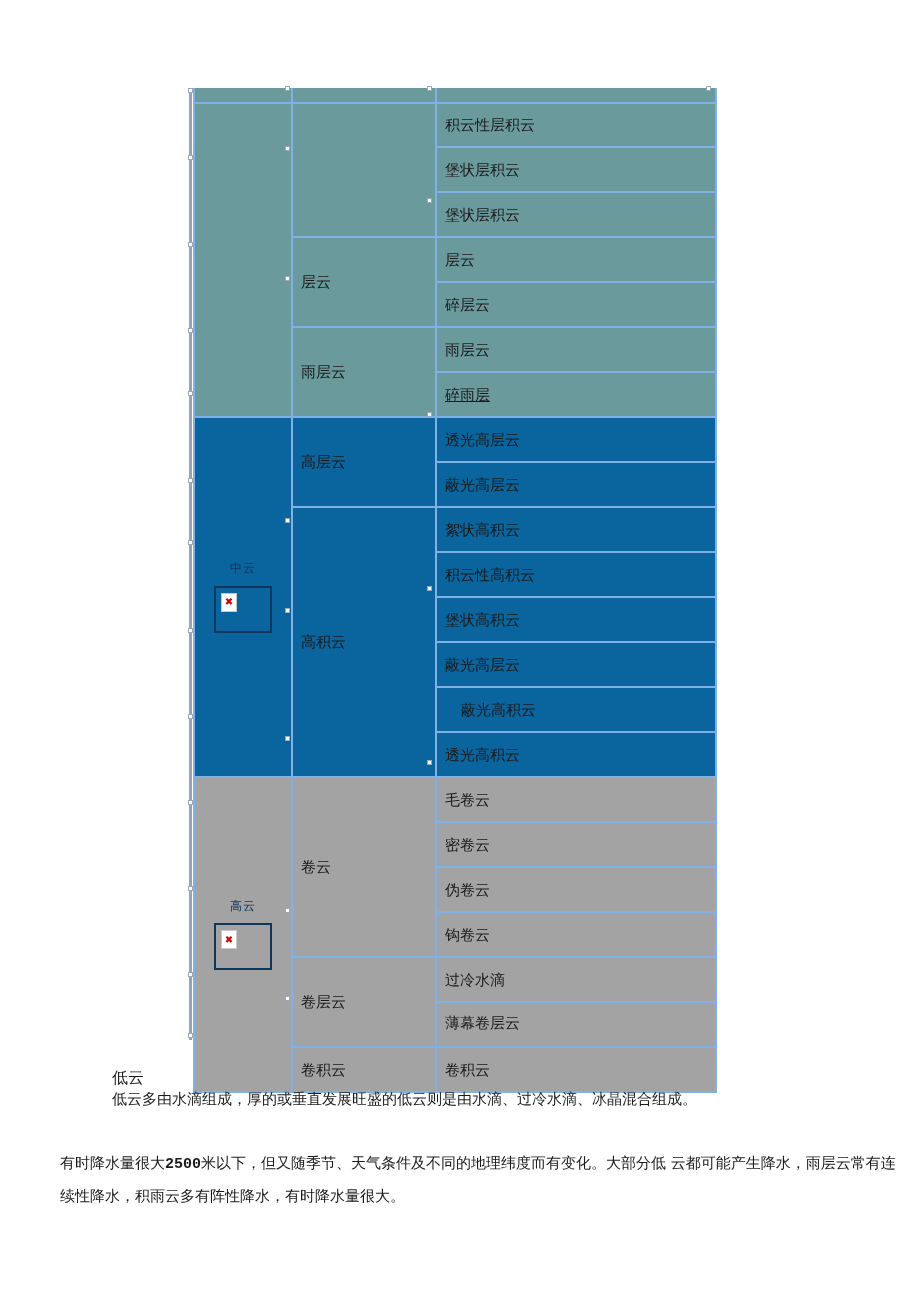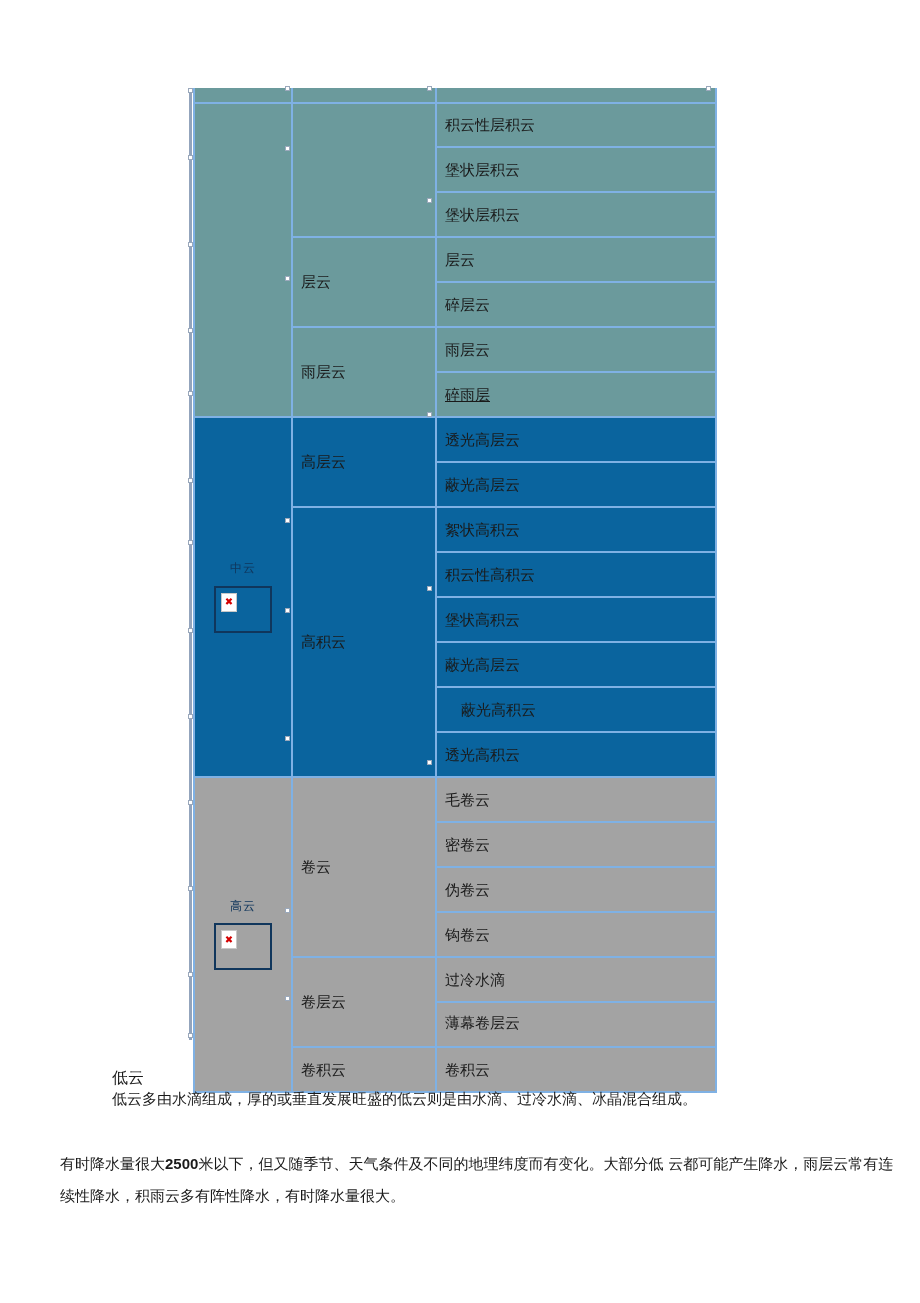--- a/index.html
+++ b/index.html
@@ -113,21 +113,21 @@
     top:1048px; left:112px;
     font-size:15px;
     margin-top:42px;
   }
   #para-2{
     top:1148px; left:60px;
     width:848px;
     font-size:15px;
     line-height:2.1;
   }
-  .num{font-family:Liberation Sans, sans-serif;font-weight:bold;}
+  .num{font-family:Liberation Mono, monospace;font-weight:bold;}
 </style>
 </head>
 <body>
 
 <div id="cloud-table-wrap">
 
   <div class="edge-line" style="left:-4px;top:0;width:3px;height:952px;"></div>
   <div class="handle" style="left:-5px;top:0px;"></div>
   <div class="handle" style="left:-5px;top:67px;"></div>
   <div class="handle" style="left:-5px;top:154px;"></div>

